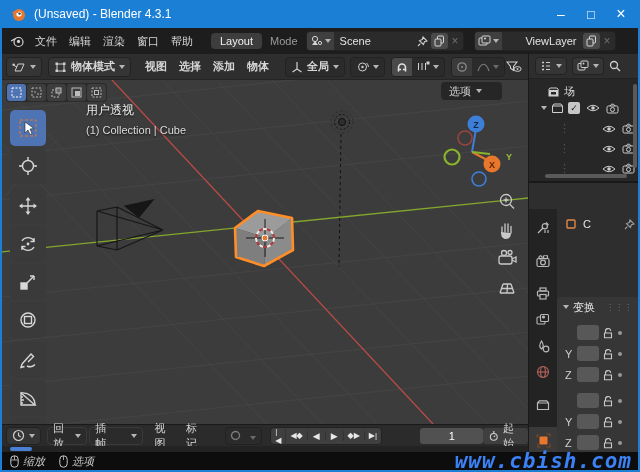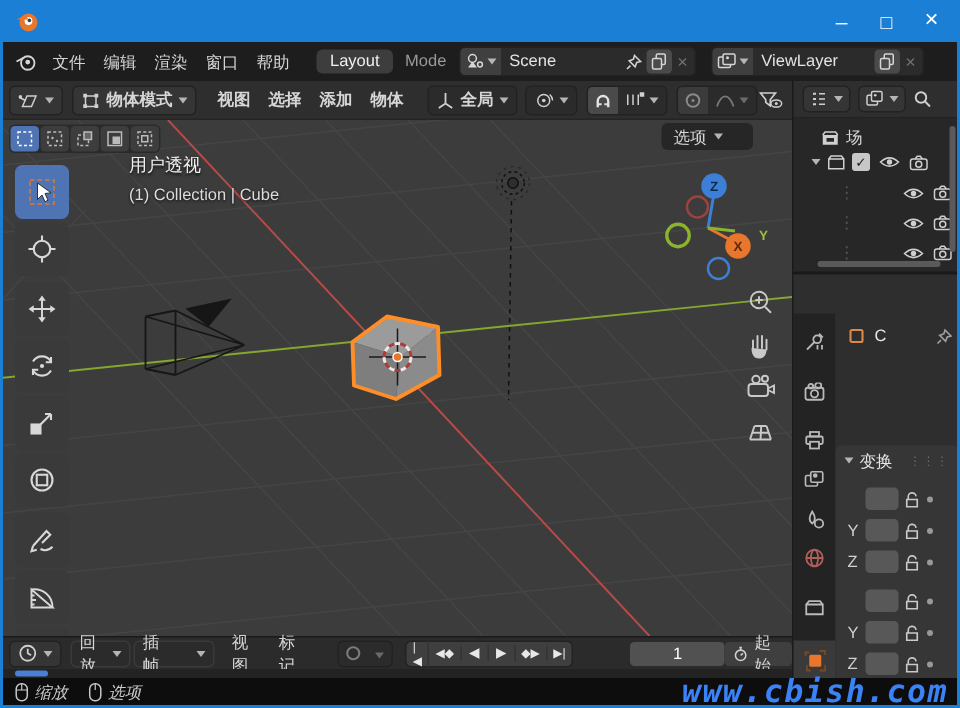--- a/index.html
+++ b/index.html
@@ -33,20 +33,21 @@
 
   <div class="abs" style="left:0;top:0;width:640px;height:28px;background:#1c7fd6;display:flex;align-items:center;">
     <span style="margin-left:10px;">
       <svg width="16" height="16" viewBox="0 0 16 16">
           <circle cx="9" cy="9" r="6" fill="#e8762c"></circle>
           <circle cx="9" cy="8" r="2.6" fill="#fff"></circle>
           <circle cx="9.6" cy="7.6" r="1.2" fill="#245"></circle>
           <path d="M1,7 L7,4 l2,3 z" fill="#e8762c"></path>
         </svg>
     </span>
+    <span style="margin-left:8px;color:#fff;font-size:12px;">(Unsaved) - Blender 4.3.1</span>
     <span style="flex:1"></span>
     <span style="color:#fff;width:30px;text-align:center;font-size:14px;">–</span>
     <span style="color:#fff;width:30px;text-align:center;font-size:13px;">□</span>
     <span style="color:#fff;width:30px;text-align:center;font-size:16px;margin-right:4px;">×</span>
   </div>
 
   <div class="abs" style="left:2px;top:28px;width:636px;height:26px;background:#1d1d1d;display:flex;align-items:center;overflow:hidden;">
     <span style="margin:0 4px 0 8px;">
       <svg width="15" height="13" viewBox="0 0 15 13">
           <circle cx="8.5" cy="7" r="4.5" fill="none" stroke="#d6d6d6" stroke-width="1.2"></circle>
@@ -88,21 +89,21 @@
 
     <div class="seg" style="margin-left:10px;width:142px;">
       <span style="background:#3f3f3f;border-radius:3px 0 0 3px;height:18px;display:flex;align-items:center;padding:0 3px;gap:2px;">
         <svg width="13" height="12" viewBox="0 0 13 12">
             <rect x="1" y="3" width="8" height="7" rx="1" fill="none" stroke="#d6d6d6"></rect>
             <rect x="4" y="1" width="8" height="7" rx="1" fill="#3f3f3f" stroke="#d6d6d6"></rect>
             <circle cx="7" cy="3.5" r="1" fill="#d6d6d6"></circle>
           </svg>
         <span class="chev"></span>
       </span>
-      <span style="padding:0 6px;color:#e3e3e3;flex:1;">ViewLayer</span>
+      <span style="padding:0 6px;color:#e3e3e3;flex:1;text-align:right;">ViewLayer</span>
       <span style="background:#4a4a4a;border-radius:3px;height:16px;display:flex;align-items:center;padding:0 3px;">
         <svg width="11" height="12" viewBox="0 0 11 12">
             <rect x="3.5" y="1" width="6" height="7" rx="1" fill="none" stroke="#d6d6d6"></rect>
             <rect x="1" y="4" width="6" height="7" rx="1" fill="#4a4a4a" stroke="#d6d6d6"></rect>
           </svg>
       </span>
       <span style="color:#6f6f6f;padding:0 4px;font-size:12px;">×</span>
     </div>
   </div>
 

